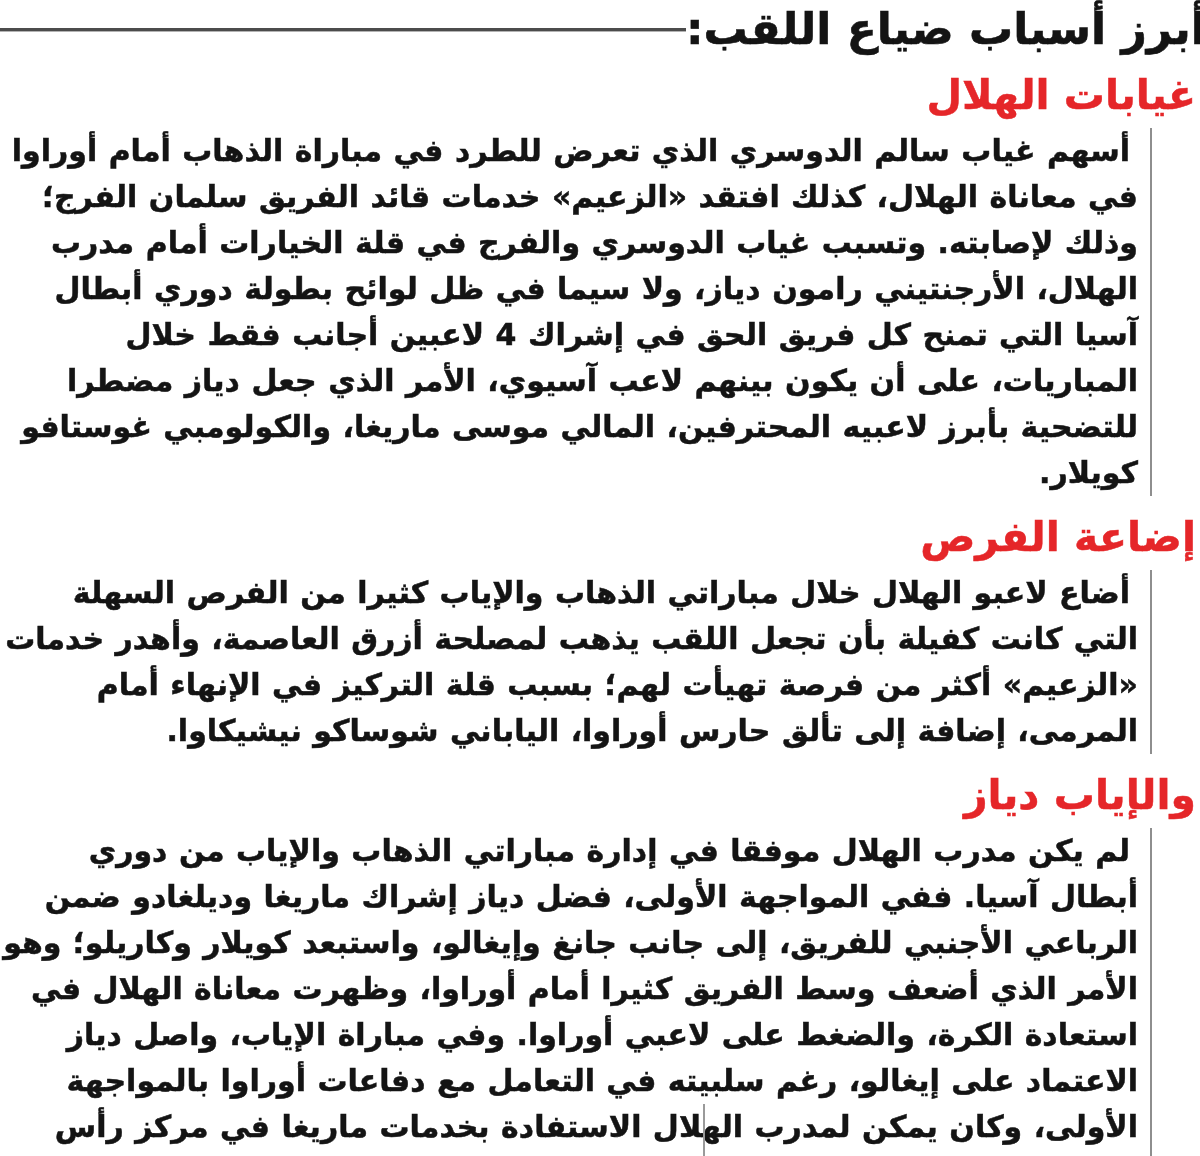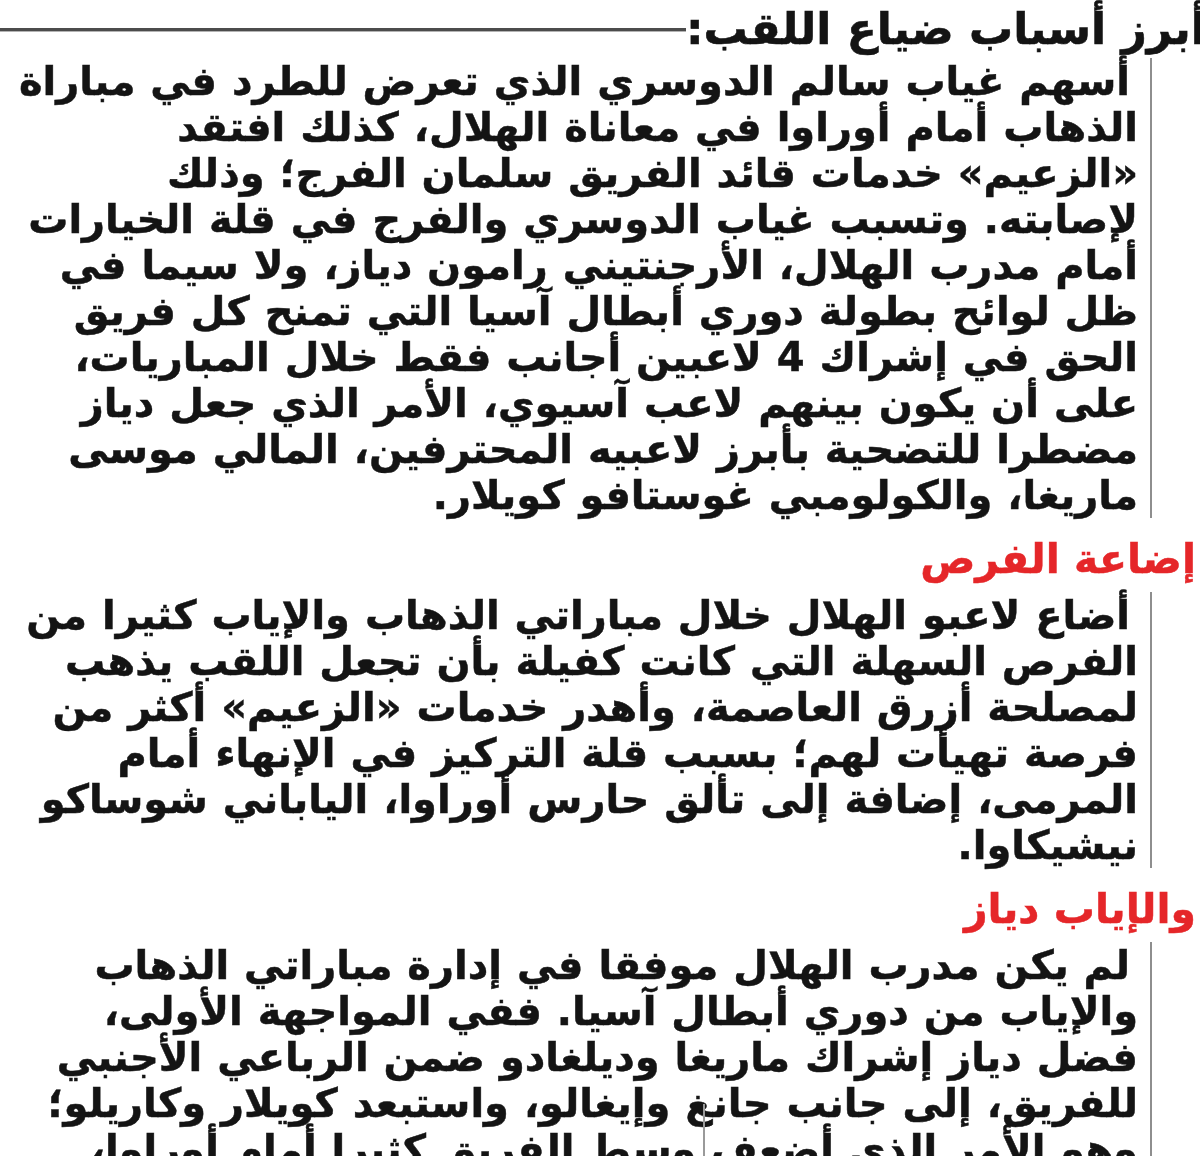--- a/index.html
+++ b/index.html
@@ -58,21 +58,21 @@
     letter-spacing: -0.5px;
   }
   section + section h2.section-heading { margin-top: 16px; margin-left: 30px; }
   p.section-body {
     margin: 0 48px 0 0;
     padding-right: 12px;
     border-right: 2px solid #8e8e8e;
     direction: rtl;
     text-align: right;
     text-indent: 8px;
-    font-size: 40px;
+    font-size: 30px;
     font-weight: bold;
     line-height: 46px;
     color: #141414;
     -webkit-text-stroke: 0.5px #141414;
     word-spacing: 1px;
   }
   
   .bottom-col-rule {
     position: absolute;
     left: 703px;
@@ -84,20 +84,21 @@
 </style>
 </head>
 <body>
 
 <header class="titlebar">
   <div class="title-rule"></div>
   <h1 class="page-title">أبرز أسباب ضياع اللقب:</h1>
 </header>
 
 <section>
+  <h2 class="section-heading">غيابات الهلال</h2>
   <p class="section-body">أسهم غياب سالم الدوسري الذي تعرض للطرد في مباراة الذهاب أمام أوراوا في معاناة الهلال، كذلك افتقد «الزعيم» خدمات قائد الفريق سلمان الفرج؛ وذلك لإصابته. وتسبب غياب الدوسري والفرج في قلة الخيارات أمام مدرب الهلال، الأرجنتيني رامون دياز، ولا سيما في ظل لوائح بطولة دوري أبطال آسيا التي تمنح كل فريق الحق في إشراك 4 لاعبين أجانب فقط خلال المباريات، على أن يكون بينهم لاعب آسيوي، الأمر الذي جعل دياز مضطرا للتضحية بأبرز لاعبيه المحترفين، المالي موسى ماريغا، والكولومبي غوستافو كويلار.</p>
 </section>
 
 <section>
   <h2 class="section-heading">إضاعة الفرص</h2>
   <p class="section-body">أضاع لاعبو الهلال خلال مباراتي الذهاب والإياب كثيرا من الفرص السهلة التي كانت كفيلة بأن تجعل اللقب يذهب لمصلحة أزرق العاصمة، وأهدر خدمات «الزعيم» أكثر من فرصة تهيأت لهم؛ بسبب قلة التركيز في الإنهاء أمام المرمى، إضافة إلى تألق حارس أوراوا، الياباني شوساكو نيشيكاوا.</p>
 </section>
 
 <section>
   <h2 class="section-heading">والإياب دياز</h2>

